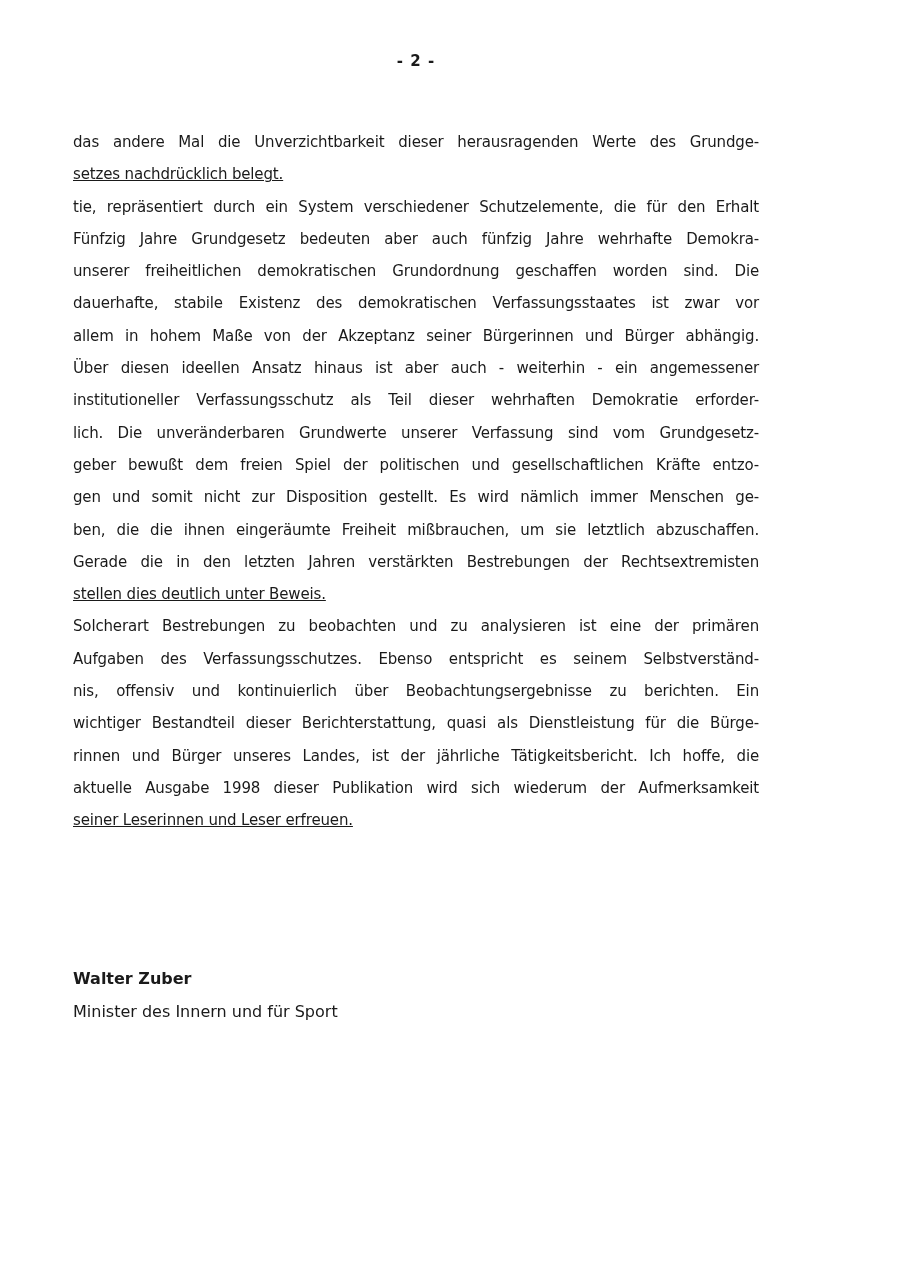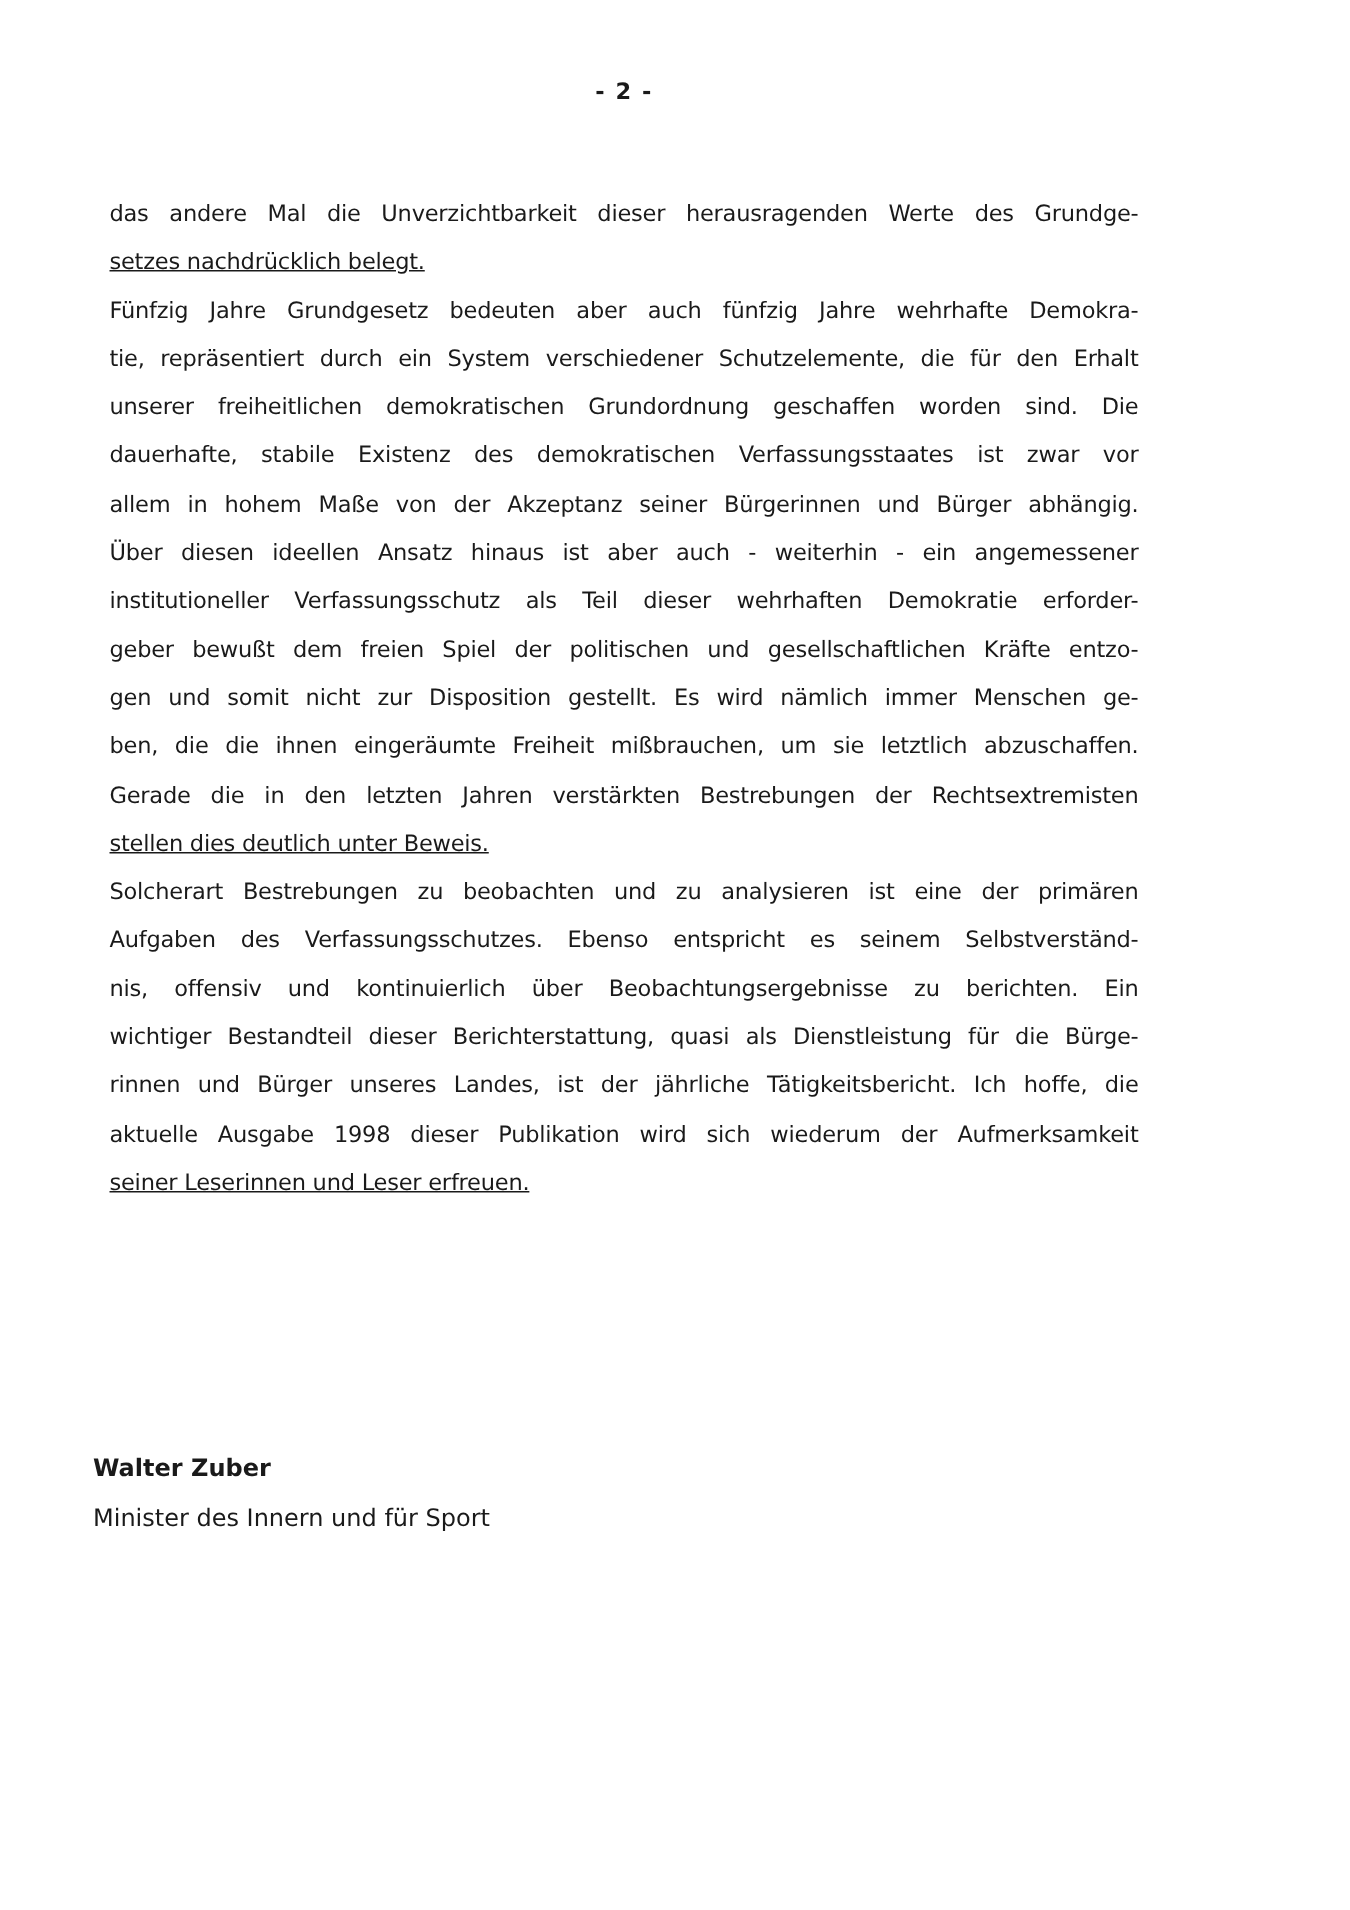--- a/index.html
+++ b/index.html
@@ -5,39 +5,40 @@
   html, body { margin: 0; padding: 0; background: #ffffff; }
   body { width: 900px; height: 1273px; position: relative; overflow: hidden;
          font-family: "DejaVu Sans", sans-serif; color: #1a1a1a; }
   .page-number { position: absolute; top: 52px; left: 0; width: 832px; text-align: center;
                  font-weight: bold; font-size: 15px; letter-spacing: 1px; }
   .body-text { position: absolute; top: 126px; left: 73px; width: 686px; }
   .line { display: block; height: 32.3px; line-height: 32.3px; font-size: 15px;
           white-space: nowrap; text-align: justify; text-align-last: justify;
           letter-spacing: -0.15px; }
   .line.last { text-align-last: left; text-decoration: underline; }
-  .signature { position: absolute; top: 965px; left: 62px; }
+  .signature { position: absolute; top: 965px; left: 73px; }
   .sig-name { font-weight: bold; font-size: 16px; line-height: 28px; display: block; }
   .sig-title { font-size: 16px; line-height: 38px; display: block; }
 </style>
 </head>
 <body>
 
 <div class="page-number">- 2 -</div>
 
 <div class="body-text">
   <span class="line">das andere Mal die Unverzichtbarkeit dieser herausragenden Werte des Grundge-</span>
   <span class="line last">setzes nachdrücklich belegt.</span>
+  <span class="line">tie, repräsentiert durch ein System verschiedener Schutzelemente, die für den Erhalt</span>
   <span class="line">Fünfzig Jahre Grundgesetz bedeuten aber auch fünfzig Jahre wehrhafte Demokra-</span>
-  <span class="line">tie, repräsentiert durch ein System verschiedener Schutzelemente, die für den Erhalt</span>
   <span class="line">unserer freiheitlichen demokratischen Grundordnung geschaffen worden sind. Die</span>
   <span class="line">dauerhafte, stabile Existenz des demokratischen Verfassungsstaates ist zwar vor</span>
   <span class="line">allem in hohem Maße von der Akzeptanz seiner Bürgerinnen und Bürger abhängig.</span>
   <span class="line">Über diesen ideellen Ansatz hinaus ist aber auch - weiterhin - ein angemessener</span>
   <span class="line">institutioneller Verfassungsschutz als Teil dieser wehrhaften Demokratie erforder-</span>
+  <span class="line">lich. Die unveränderbaren Grundwerte unserer Verfassung sind vom Grundgesetz-</span>
   <span class="line">geber bewußt dem freien Spiel der politischen und gesellschaftlichen Kräfte entzo-</span>
   <span class="line">gen und somit nicht zur Disposition gestellt. Es wird nämlich immer Menschen ge-</span>
   <span class="line">ben, die die ihnen eingeräumte Freiheit mißbrauchen, um sie letztlich abzuschaffen.</span>
   <span class="line">Gerade die in den letzten Jahren verstärkten Bestrebungen der Rechtsextremisten</span>
   <span class="line last">stellen dies deutlich unter Beweis.</span>
   <span class="line">Solcherart Bestrebungen zu beobachten und zu analysieren ist eine der primären</span>
   <span class="line">Aufgaben des Verfassungsschutzes. Ebenso entspricht es seinem Selbstverständ-</span>
   <span class="line">nis, offensiv und kontinuierlich über Beobachtungsergebnisse zu berichten. Ein</span>
   <span class="line">wichtiger Bestandteil dieser Berichterstattung, quasi als Dienstleistung für die Bürge-</span>
   <span class="line">rinnen und Bürger unseres Landes, ist der jährliche Tätigkeitsbericht. Ich hoffe, die</span>

